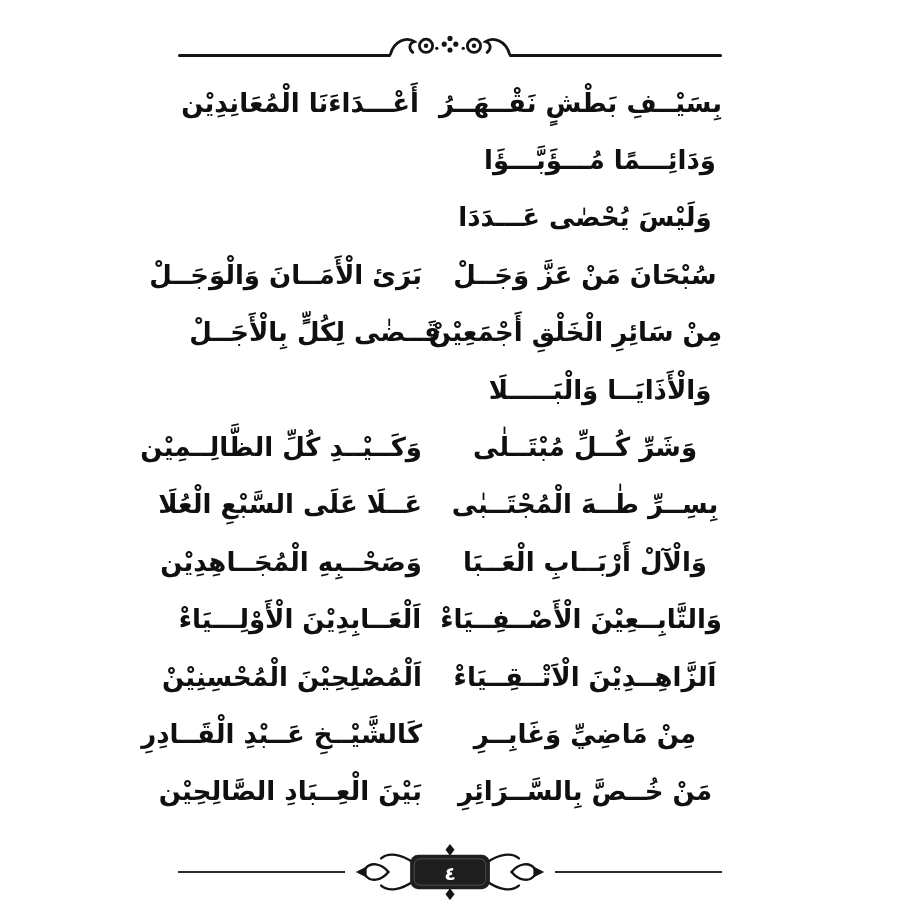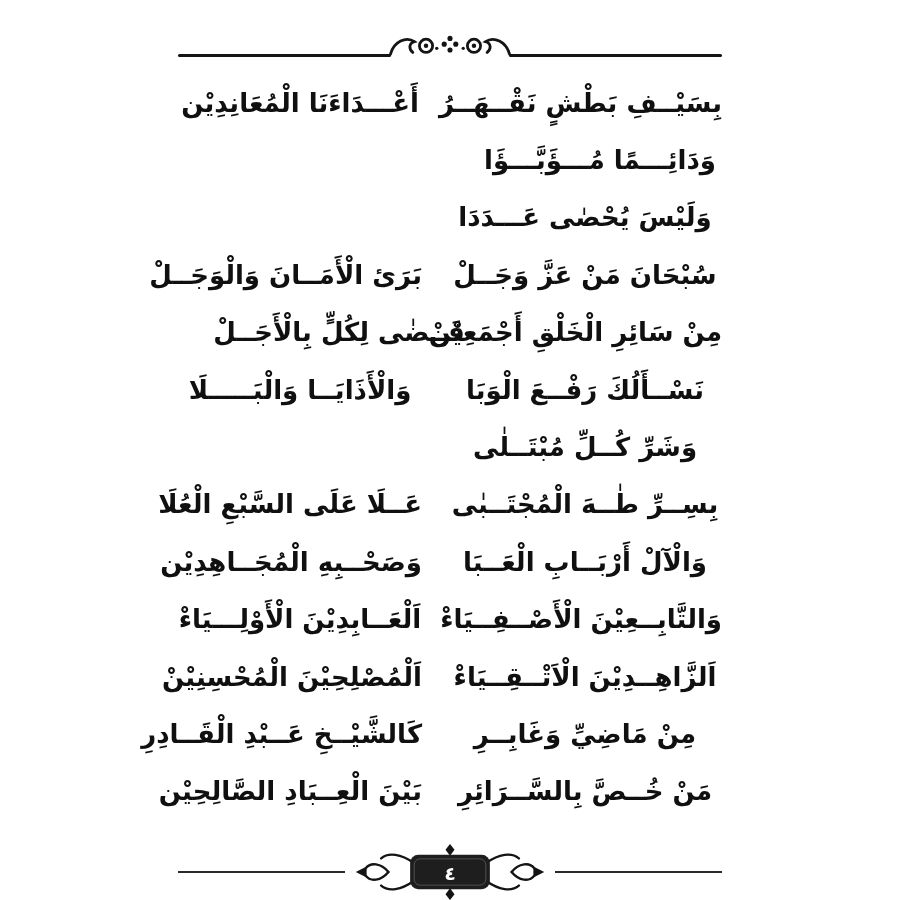--- a/index.html
+++ b/index.html
@@ -28,21 +28,21 @@
   .verse-row{
     height:57.4px;
     display:flex;justify-content:space-between;align-items:center;
   }
   .hem{
     white-space:nowrap;
     font-size:26px;font-weight:bold;
     color:#101010;line-height:1;
     overflow:visible;
   }
-  .hem.first{width:274px;text-align:center;margin-left:24px;}
+  .hem.first{width:274px;text-align:center;}
   .hem.second{width:244px;text-align:center;}
 </style>
 </head>
 <body>
 
 <div class="page">
 
   <div class="divider top-divider">
     <div class="rule"></div>
     <svg class="scroll-orn" viewBox="0 0 150 30">
@@ -79,25 +79,25 @@
     </div>
     <div class="verse-row">
       <div class="hem first">سُبْحَانَ مَنْ عَزَّ وَجَــلْ</div>
       <div class="hem second">بَرَئ الْأَمَــانَ وَالْوَجَــلْ</div>
     </div>
     <div class="verse-row">
       <div class="hem second">مِنْ سَائِرِ الْخَلْقِ أَجْمَعِيْنْ</div>
       <div class="hem first">قَــضٰى لِكُلٍّ بِالْأَجَــلْ</div>
     </div>
     <div class="verse-row">
-      <div class="hem first">نَسْــأَلُكَ رَفْــعَ الْوَبَا</div>
       <div class="hem second">وَالْأَذَايَــا وَالْبَـــــلَا</div>
     </div>
     <div class="verse-row">
       <div class="hem first">وَشَرِّ كُــلِّ مُبْتَــلٰى</div>
+      <div class="hem second">وَكَــيْــدِ كُلِّ الظَّالِــمِيْن</div>
     </div>
     <div class="verse-row">
       <div class="hem first">بِسِــرِّ طٰــهَ الْمُجْتَــبٰى</div>
       <div class="hem second">عَــلَا عَلَى السَّبْعِ الْعُلَا</div>
     </div>
     <div class="verse-row">
       <div class="hem first">وَالْآلْ أَرْبَــابِ الْعَــبَا</div>
       <div class="hem second">وَصَحْــبِهِ الْمُجَــاهِدِيْن</div>
     </div>
     <div class="verse-row">

